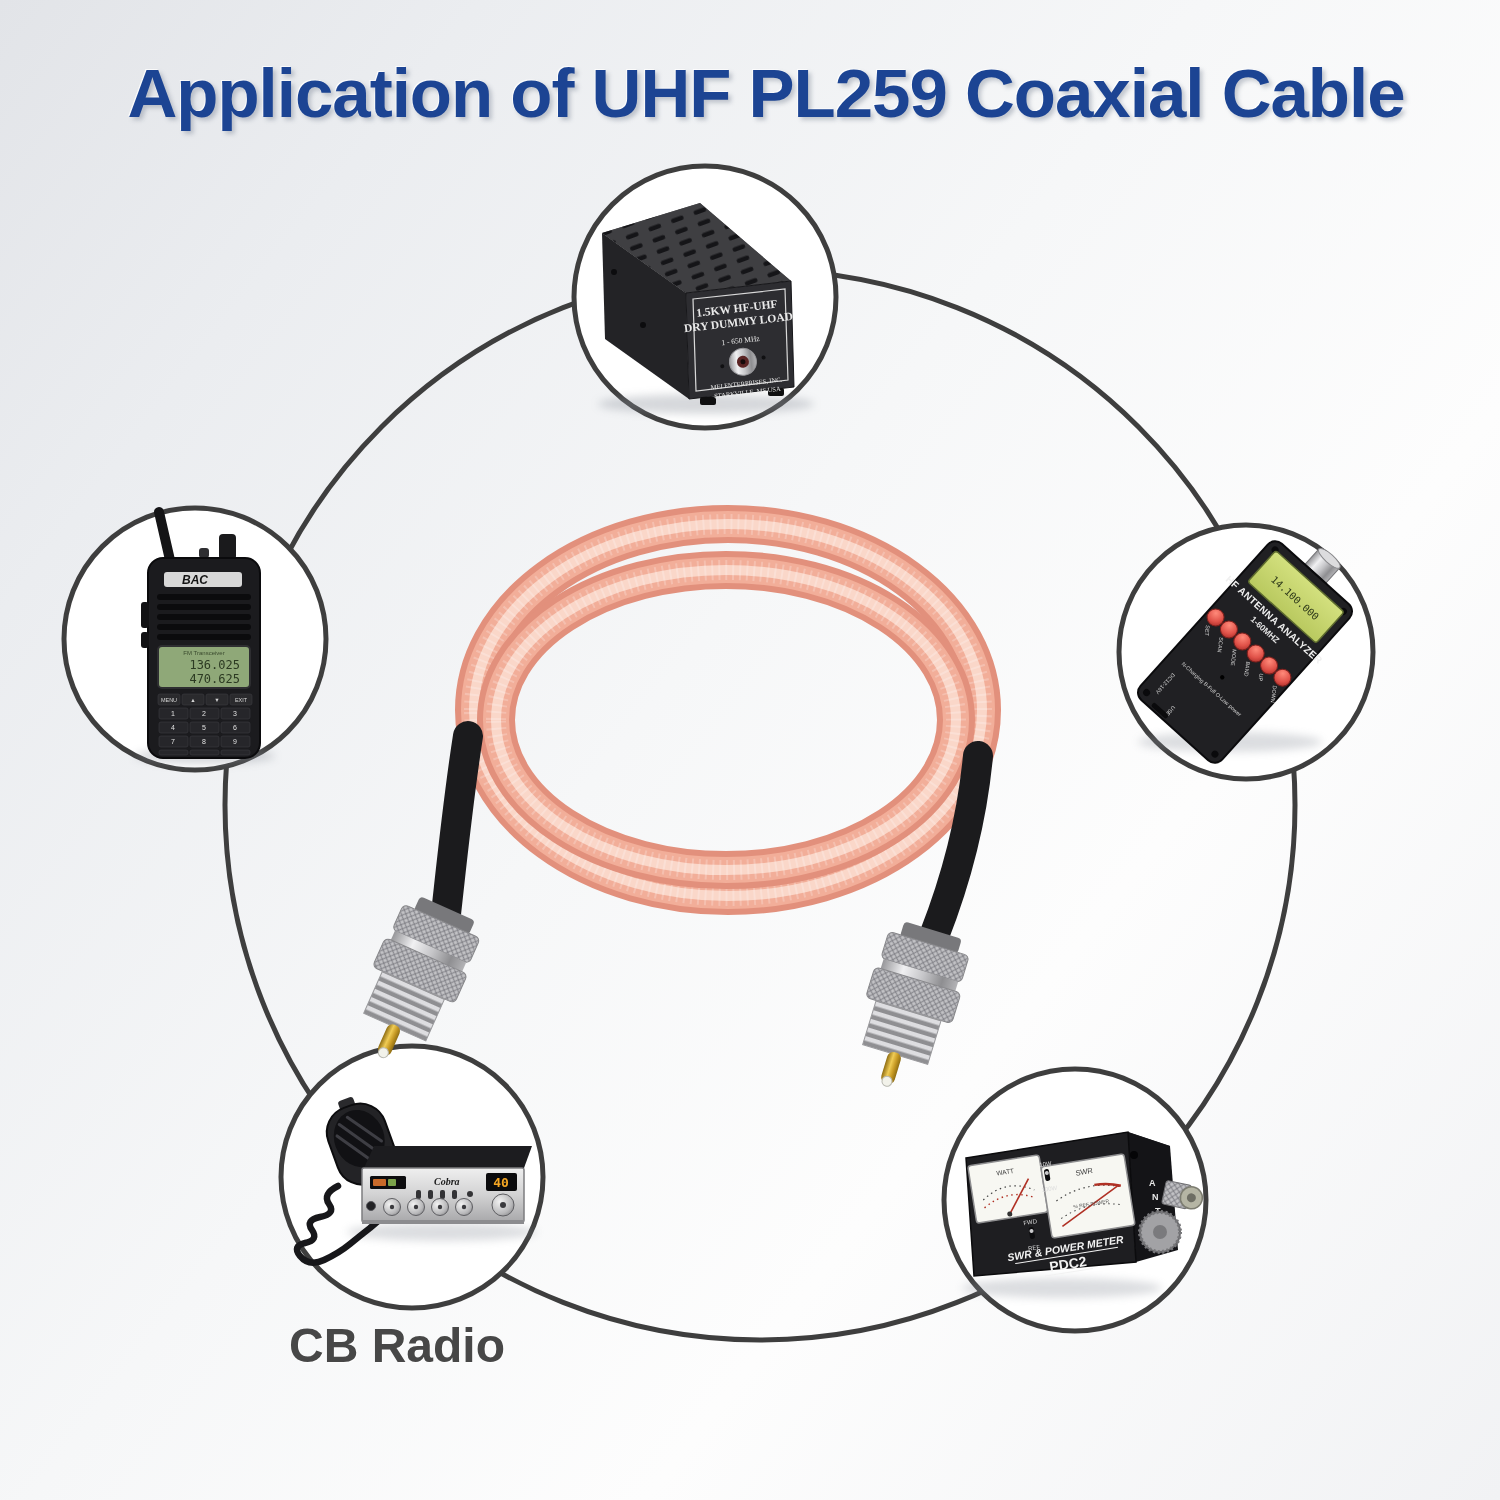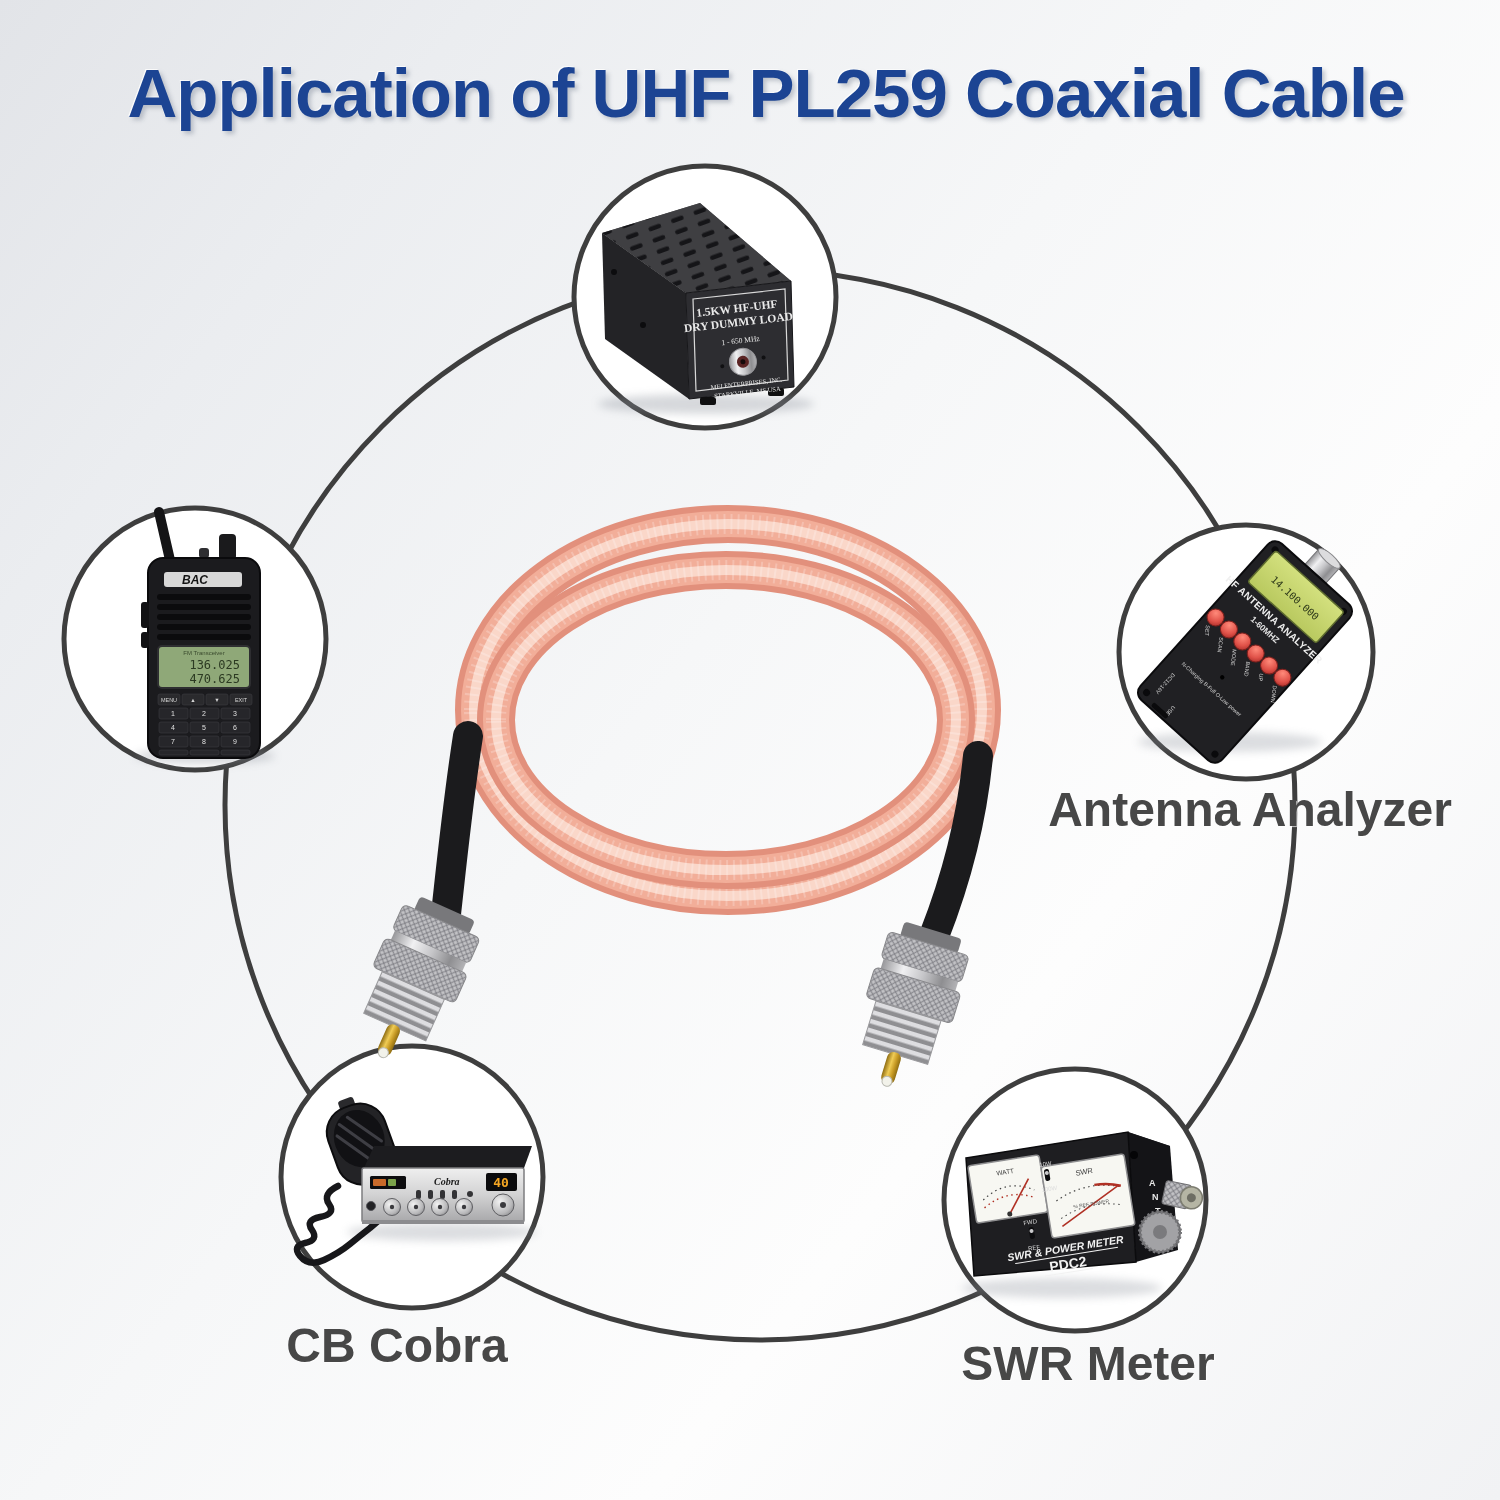--- a/index.html
+++ b/index.html
@@ -336,16 +336,14 @@
         <rect x="-42" y="10" width="84" height="28" rx="5" fill="url(#knurl)" stroke="#87878a" stroke-width="1"></rect>
         <rect x="-39" y="38" width="78" height="10" fill="url(#silverH)"></rect>
         <rect x="-45" y="48" width="90" height="32" rx="5" fill="url(#knurl)" stroke="#87878a" stroke-width="1"></rect>
         <rect x="-34" y="80" width="68" height="46" fill="url(#rings)" stroke="#9a9a9d" stroke-width="1"></rect>
         <rect x="-7" y="124" width="14" height="32" rx="6" fill="url(#gold)"></rect>
         <circle cx="0" cy="154" r="5" fill="#f2f2ea" stroke="#b9b9b1" stroke-width="1"></circle>
       </g>
     </g>
   </svg>
 
-  <div class="devlabel" style="left:1250px;top:782px;">Antenna Analyzer</div>
-  <div class="devlabel" style="left:397px;top:1318px;">CB Cobra</div>
-  <div class="devlabel" style="left:1088px;top:1336px;">SWR Meter</div>
+  <div class="devlabel" style="left:397px;top:1318px;">CB Radio</div>
 </div>
 
 </body></html>

